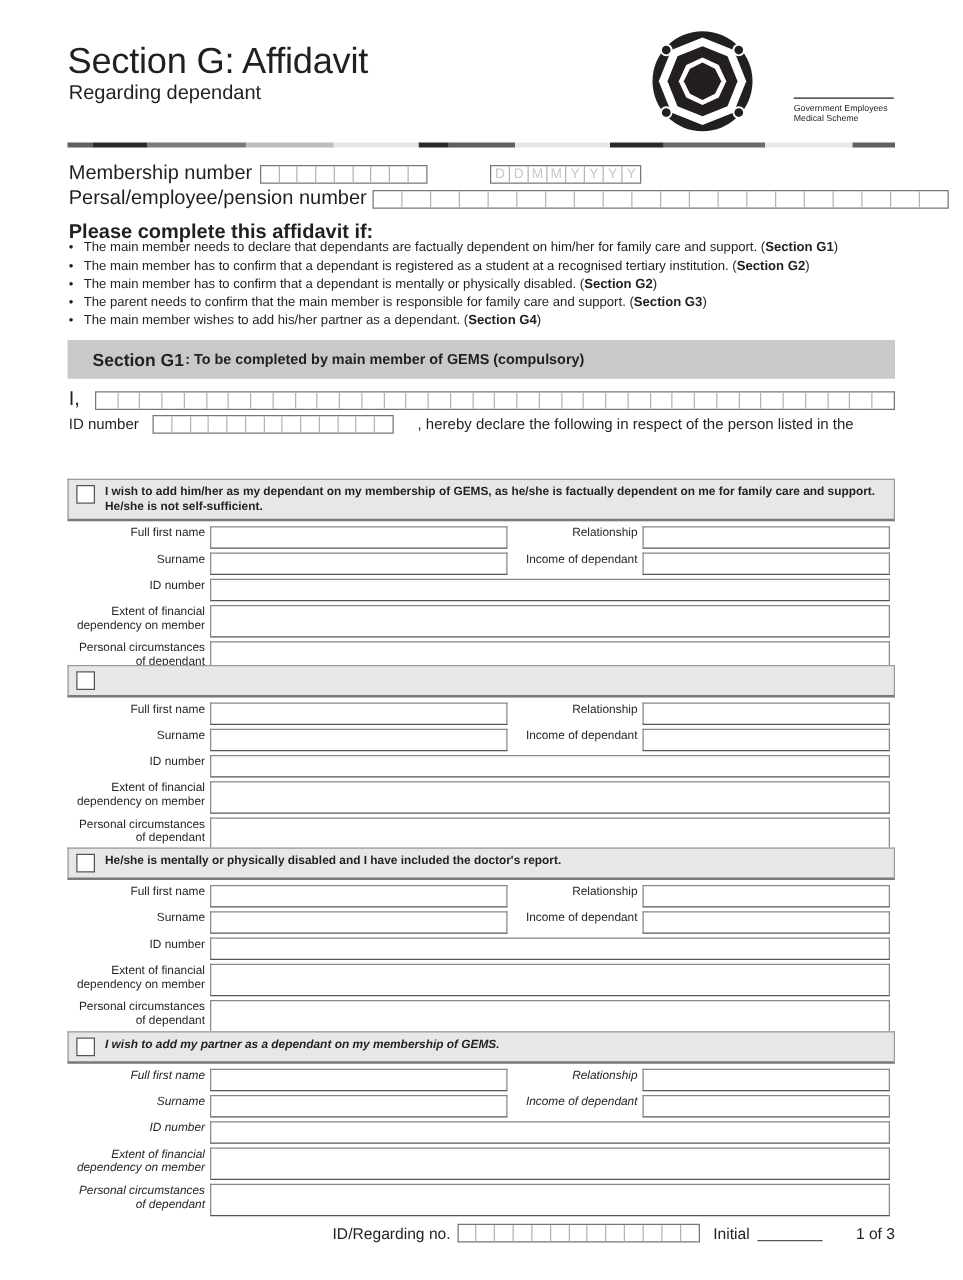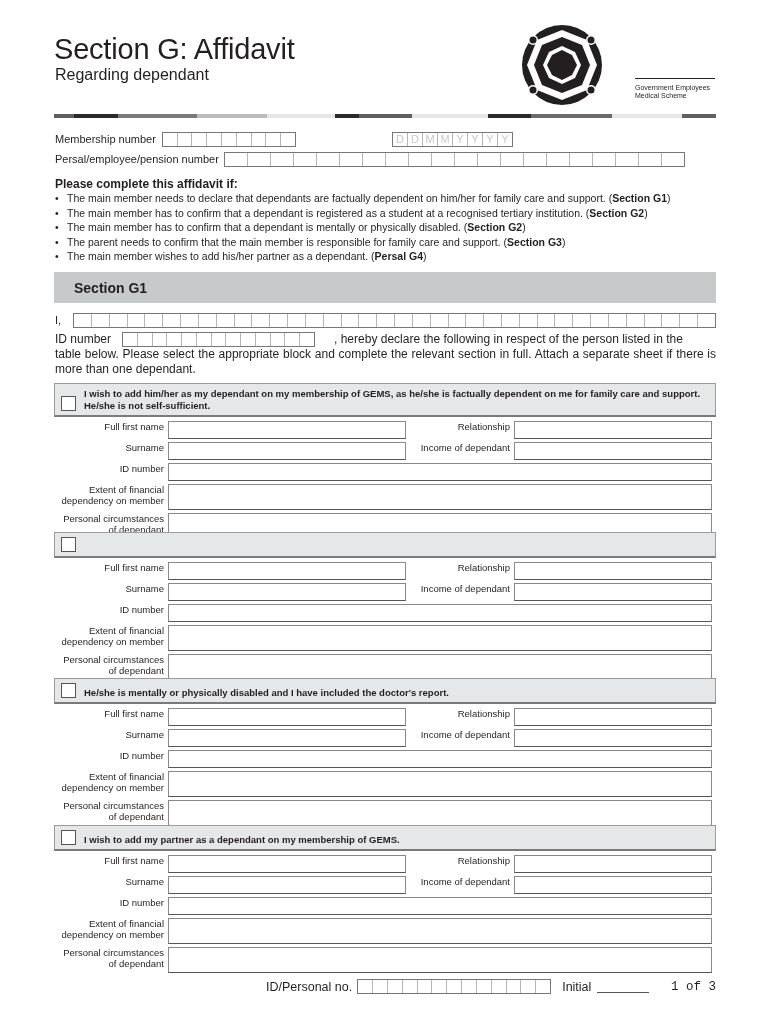--- a/index.html
+++ b/index.html
@@ -12,40 +12,40 @@
   .subtitle { left: 55px; top: 66px; font-size: 16px; line-height: 18px; }
 
   .logo { left: 519px; top: 22px; width: 200px; height: 90px; }
   .logo-word { position: absolute; left: 92px; top: 4px; font-size: 42px; font-weight: bold; letter-spacing: -1px; color: #231f20; line-height: 46px; }
   .logo-rule { position: absolute; left: 116px; top: 56px; width: 80px; height: 1px; background: #231f20; }
   .logo-sub { position: absolute; left: 116px; top: 62px; font-size: 7px; line-height: 8px; color: #231f20; }
 
   .colorbar { left: 54px; top: 114px; width: 662px; height: 4px; display: flex; }
   .colorbar span { height: 4px; display: block; }
 
-  .row-label { font-size: 11px; line-height: 16px; }
+  .row-label { font-size: 16px; line-height: 16px; }
   .comb { display: flex; border: 1px solid #777; height: 15px; background: #fff; }
   .comb span { flex: 1; border-right: 1px solid #b5b5b5; font-size: 11px; line-height: 13px; color: #c8c8c8; text-align: center; }
   .comb span:last-child { border-right: none; }
 
-  .intro-heading { left: 55px; top: 177px; font-size: 12px; font-weight: bold; }
+  .intro-heading { left: 55px; top: 177px; font-size: 16px; font-weight: bold; }
   .intro-list { left: 55px; top: 191px; width: 680px; list-style: none; }
   .intro-list li { font-size: 10.5px; line-height: 14.5px; position: relative; padding-left: 12px; white-space: nowrap; }
   .intro-list li .bul { position: absolute; left: 0; top: 0; }
   .intro-list li b { font-weight: bold; }
 
   .section-bar { left: 54px; top: 272px; width: 662px; height: 31px; background: #c8c9ca; display: flex; align-items: center; padding-left: 20px; }
   .section-bar .sec-name { font-size: 14px; font-weight: bold; }
   .section-bar .sec-desc { font-size: 11.5px; font-weight: bold; margin-left: 1px; }
 
   .decl { left: 55px; top: 332px; width: 661px; font-size: 12px; line-height: 15px; text-align: justify; }
   .decl-line { display: flex; align-items: center; }
 
   .block { position: absolute; left: 54px; width: 662px; }
-  .block-head { background: #e6e7e8; border: 1px solid #9a9a9a; border-bottom: 2px solid #7a7a7a; display: flex; align-items: flex-end; padding: 4px 6px; }
+  .block-head { background: #e6e7e8; border: 1px solid #9a9a9a; border-bottom: 2px solid #7a7a7a; display: flex; align-items: flex-start; padding: 4px 6px; }
   .chk { width: 15px; height: 15px; border: 1px solid #555; background: #fff; flex-shrink: 0; margin-right: 8px; }
   .block-head .htxt { font-size: 9.5px; font-weight: bold; line-height: 11.5px; }
 
   .frow { display: flex; align-items: flex-start; margin-top: 3px; }
   .flabel { width: 114px; text-align: right; font-size: 9.5px; line-height: 11px; padding-right: 4px; color: #231f20; }
   .fbox { border: 1px solid #888; border-bottom-color: #555; background: #fff; }
 
   .footer { left: 266px; top: 979px; width: 450px; display: flex; align-items: center; font-size: 12.5px; }
   .footer .initial-line { display: inline-block; width: 52px; border-bottom: 1px solid #555; margin-left: 6px; height: 12px; }
 </style>
@@ -143,25 +143,26 @@
       <span></span>
     </div>
 </div>
 
 <div class="abs intro-heading">Please complete this affidavit if:</div>
 <ul class="abs intro-list" id="intro-list">
     <li><span class="bul">•</span><span>The main member needs to declare that dependants are factually dependent on him/her for family care and support. (</span><b>Section G1</b><span>)</span></li>
     <li><span class="bul">•</span><span>The main member has to confirm that a dependant is registered as a student at a recognised tertiary institution. (</span><b>Section G2</b><span>)</span></li>
     <li><span class="bul">•</span><span>The main member has to confirm that a dependant is mentally or physically disabled. (</span><b>Section G2</b><span>)</span></li>
     <li><span class="bul">•</span><span>The parent needs to confirm that the main member is responsible for family care and support. (</span><b>Section G3</b><span>)</span></li>
-    <li><span class="bul">•</span><span>The main member wishes to add his/her partner as a dependant. (</span><b>Persal G4</b><span>)</span></li>
+    <li><span class="bul">•</span><span>The main member wishes to add his/her partner as a dependant. (</span><b>Section G4</b><span>)</span></li>
   </ul>
 
 <div class="abs section-bar">
   <span class="sec-name">Section G1</span>
+  <span class="sec-desc">: To be completed by main member of GEMS (compulsory)</span>
 </div>
 
 <div class="abs" style="left:55px;top:312px;display:flex;align-items:center;width:661px;">
   <span class="row-label">I,</span>
   <div class="comb" id="comb-name" style="margin-left:12px;flex:1;">
       <span></span>
       <span></span>
       <span></span>
       <span></span>
       <span></span>
@@ -212,21 +213,20 @@
         <span></span>
         <span></span>
         <span></span>
         <span></span>
         <span></span>
         <span></span>
         <span></span>
       </div>
     <span style="margin-left:19px;white-space:nowrap;">, hereby declare the following in respect of the person listed in the</span>
   </div>
-  <div style="text-align:justify;">table below. Please select the appropriate block and complete the relevant section in full. Attach a separate sheet if there is more than one dependant.</div>
 </div>
 
 <div id="blocks">
     <div class="block" style="top: 383px;">
       <div class="block-head" style="min-height:28px">
         <div class="chk"></div>
         <div class="htxt">I wish to add him/her as my dependant on my membership of GEMS, as he/she is factually dependent on me for family care and support. He/she is not self-sufficient.</div>
       </div>
       <div class="frow" style="margin-top:4px">
         <div class="flabel">Full first name</div>
@@ -323,21 +323,21 @@
         <div class="fbox" style="width:544px;height:26px"></div>
       </div>
       <div class="frow">
         <div class="flabel">
           <div>Personal circumstances</div>
           <div>of dependant</div>
         </div>
         <div class="fbox" style="width:544px;height:26px"></div>
       </div>
     </div>
-    <div class="block" style="top: 825px;">
+    <div class="block" style="top: 825px; font-style: italic;">
       <div class="block-head" style="min-height:26px">
         <div class="chk"></div>
         <div class="htxt">I wish to add my partner as a dependant on my membership of GEMS.</div>
       </div>
       <div class="frow" style="margin-top:4px">
         <div class="flabel">Full first name</div>
         <div class="fbox" style="width:238px;height:18px"></div>
         <div class="flabel" style="width:108px">Relationship</div>
         <div class="fbox" style="width:198px;height:18px"></div>
       </div>
@@ -362,32 +362,32 @@
         <div class="flabel">
           <div>Personal circumstances</div>
           <div>of dependant</div>
         </div>
         <div class="fbox" style="width:544px;height:26px"></div>
       </div>
     </div>
   </div>
 
 <div class="abs footer">
-  <span>ID/Personal no.</span>
+  <span>ID/Regarding no.</span>
   <div class="comb" id="comb-footer" style="margin-left:5px;width:194px;">
       <span></span>
       <span></span>
       <span></span>
       <span></span>
       <span></span>
       <span></span>
       <span></span>
       <span></span>
       <span></span>
       <span></span>
       <span></span>
       <span></span>
       <span></span>
     </div>
   <span style="margin-left:11px;">Initial</span>
   <span class="initial-line"></span>
-  <span style="margin-left:auto;font-family:Liberation Mono, monospace;">1 of 3</span>
+  <span style="margin-left:auto;">1 of 3</span>
 </div>
 
 </body></html>

